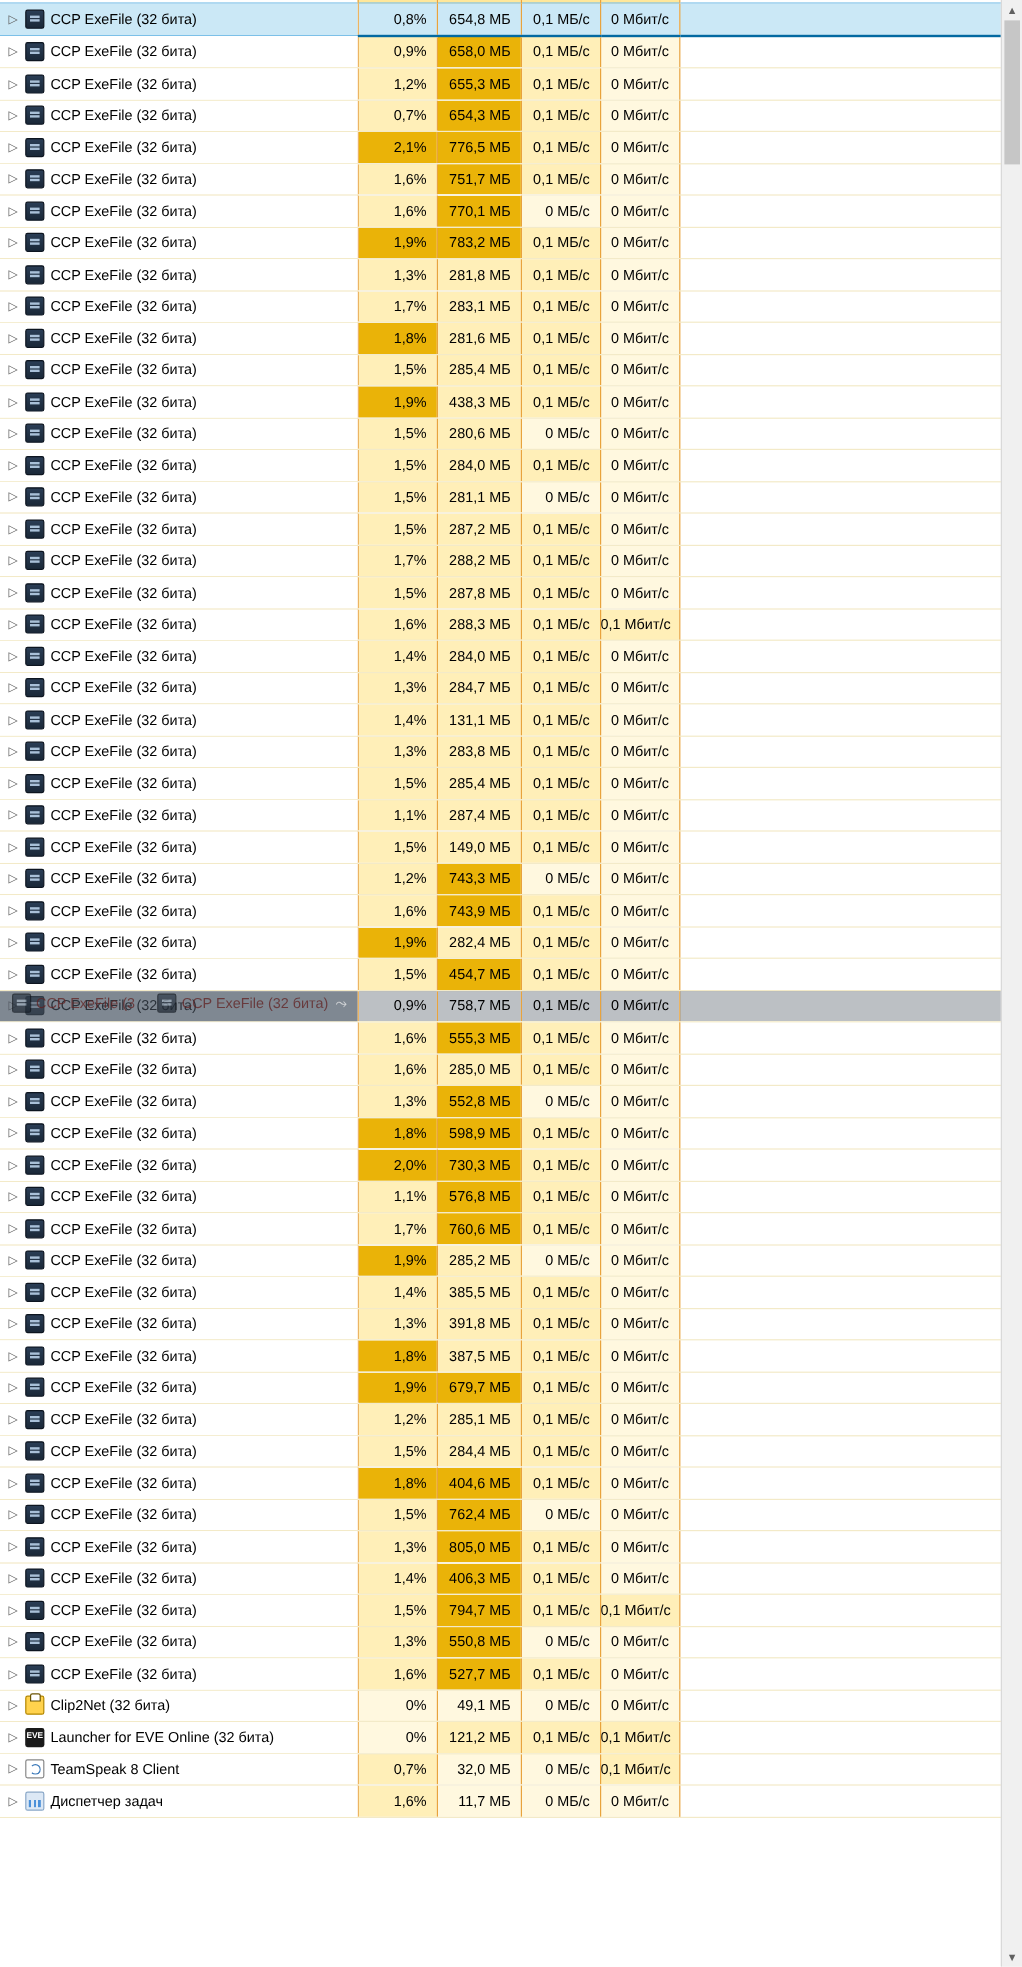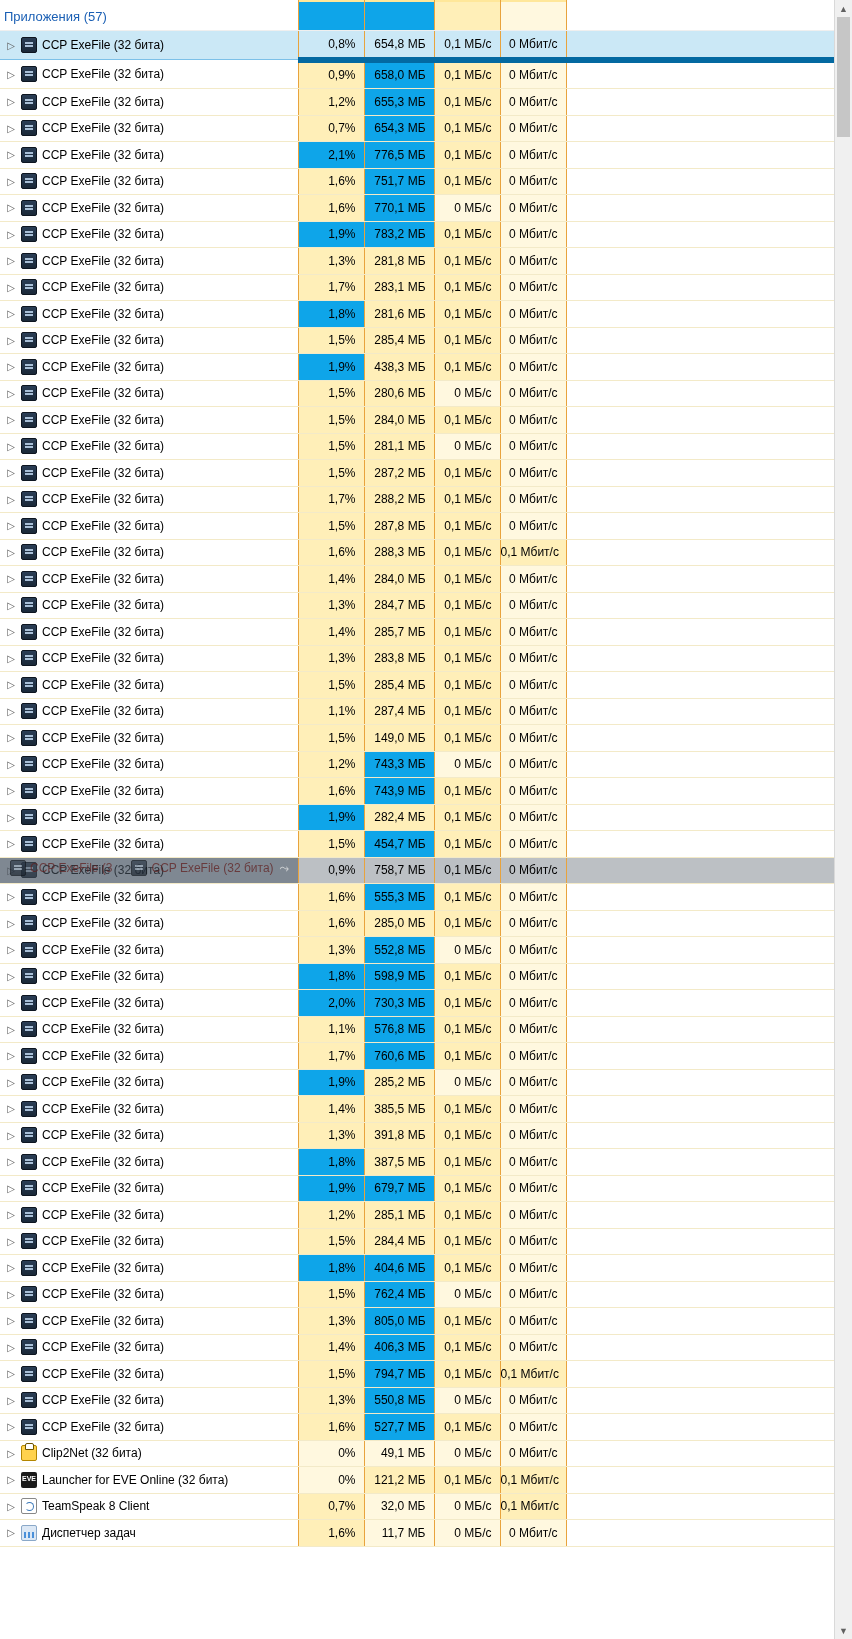--- a/index.html
+++ b/index.html
@@ -31,34 +31,34 @@
 .i-clip::after{content:"";position:absolute;top:-3px;left:3px;width:7px;height:5px;border:1px solid #6b5300;border-radius:2px 2px 0 0;background:#fff;}
 .i-eve{background:#1a1a1a;color:#fff;font-size:7px;font-weight:bold;line-height:14px;text-align:center;}
 .i-ts{background:#fff;border:1px solid #888;box-sizing:border-box;position:relative;border-radius:2px;}
 .i-ts::after{content:"";position:absolute;left:3px;top:3px;width:7px;height:7px;border:1px solid #3a78b8;border-radius:50%;border-left-color:transparent;}
 .i-task{background:#dce8f5;border:1px solid #8aa8c8;box-sizing:border-box;position:relative;}
 .i-task::after{content:"";position:absolute;left:2px;right:2px;bottom:2px;height:6px;background:linear-gradient(90deg,#4a90d9 2px,transparent 2px,transparent 4px,#4a90d9 4px,#4a90d9 6px,transparent 6px,transparent 8px,#4a90d9 8px);}
 .c-base{background:#fff;}
 .c-sel{background:#cbe8f6;}
 .c-y0{background:#fff8df;}
 .c-y1{background:#ffefb8;}
-.c-y2{background:#0ea5e9;}
+.c-y2{background:#eab308;}
 .border-l-orange{border-left:1px solid #e8a33d;}
 .border-r-orange{border-right:1px solid #e8a33d;}
 .header-space td{height:2px;padding:0;}
 .header-space .hs-cpu,.header-space .hs-mem,.header-space .hs-disk,.header-space .hs-net{background:#ffe79a;}
 .dragging td{position:relative;}
 .drag-overlay{position:absolute;left:0;top:0;right:0;height:26px;background:rgba(78,99,120,.55);pointer-events:none;}
 .drag-ghost{position:absolute;left:10px;top:2px;display:flex;align-items:center;gap:4px;opacity:.75;pointer-events:none;}
 .drag-ghost .app-icon{opacity:.9;}
 .drag-ghost-text{color:#7f1d1d;font-size:12px;}
 .drag-ghost .app-icon.ghost2{margin-left:15px;}
 .drag-cursor{font-size:12px;color:#fff;margin-left:2px;}
 .row.sel td.name{border-top:1px solid #7cc0e8;border-bottom:1px solid #7cc0e8;}
-.row.sel td{border-bottom:6px solid #0369a1;}
+.row.sel td{border-bottom:2px solid #0369a1;}
 .row.sel td.num,.row.sel td.last{border-top:1px solid #7cc0e8;}
 .row td.last{}
 </style>
 </head>
 <body>
 <div class="viewport">
 <div class="content">
 <table class="table">
 <colgroup>
 <col class="name">
@@ -70,28 +70,20 @@
 </colgroup>
 <tbody id="tbody">
           <tr class="header-space">
             <td></td>
             <td class="hs-cpu border-l-orange"></td>
             <td class="hs-mem border-l-orange"></td>
             <td class="hs-disk border-l-orange"></td>
             <td class="hs-net border-l-orange border-r-orange"></td>
             <td></td>
           </tr>
-          <tr class="group-row">
-            <td class="c-base"><span class="group-label">Приложения (57)</span></td>
-            <td class="c-y2 border-l-orange"></td>
-            <td class="c-y2 border-l-orange"></td>
-            <td class="c-y1 border-l-orange"></td>
-            <td class="c-y0 border-l-orange border-r-orange"></td>
-            <td class="c-base"></td>
-          </tr>
           <tr class="row sel">
             <td class="name c-sel" style="position:relative;">
               <div class="name-cell">
                 <span class="expand">▷</span>
                 <span class="app-icon i-ccp"></span>
                 <span>CCP ExeFile (32 бита)</span>
               </div>
             </td>
             <td class="num border-l-orange c-sel">0,8%</td>
             <td class="num border-l-orange c-sel">654,8 МБ</td>
@@ -395,21 +387,21 @@
           </tr>
           <tr class="row">
             <td class="name c-base" style="position:relative;">
               <div class="name-cell">
                 <span class="expand">▷</span>
                 <span class="app-icon i-ccp"></span>
                 <span>CCP ExeFile (32 бита)</span>
               </div>
             </td>
             <td class="num border-l-orange c-y1">1,4%</td>
-            <td class="num border-l-orange c-y1">285,7 МБ</td>
+            <td class="num border-l-orange c-y1">131,1 МБ</td>
             <td class="num border-l-orange c-y1">0,1 МБ/с</td>
             <td class="num border-l-orange border-r-orange c-y0">0 Мбит/с</td>
             <td class="last c-base"></td>
           </tr>
           <tr class="row">
             <td class="name c-base" style="position:relative;">
               <div class="name-cell">
                 <span class="expand">▷</span>
                 <span class="app-icon i-ccp"></span>
                 <span>CCP ExeFile (32 бита)</span>

